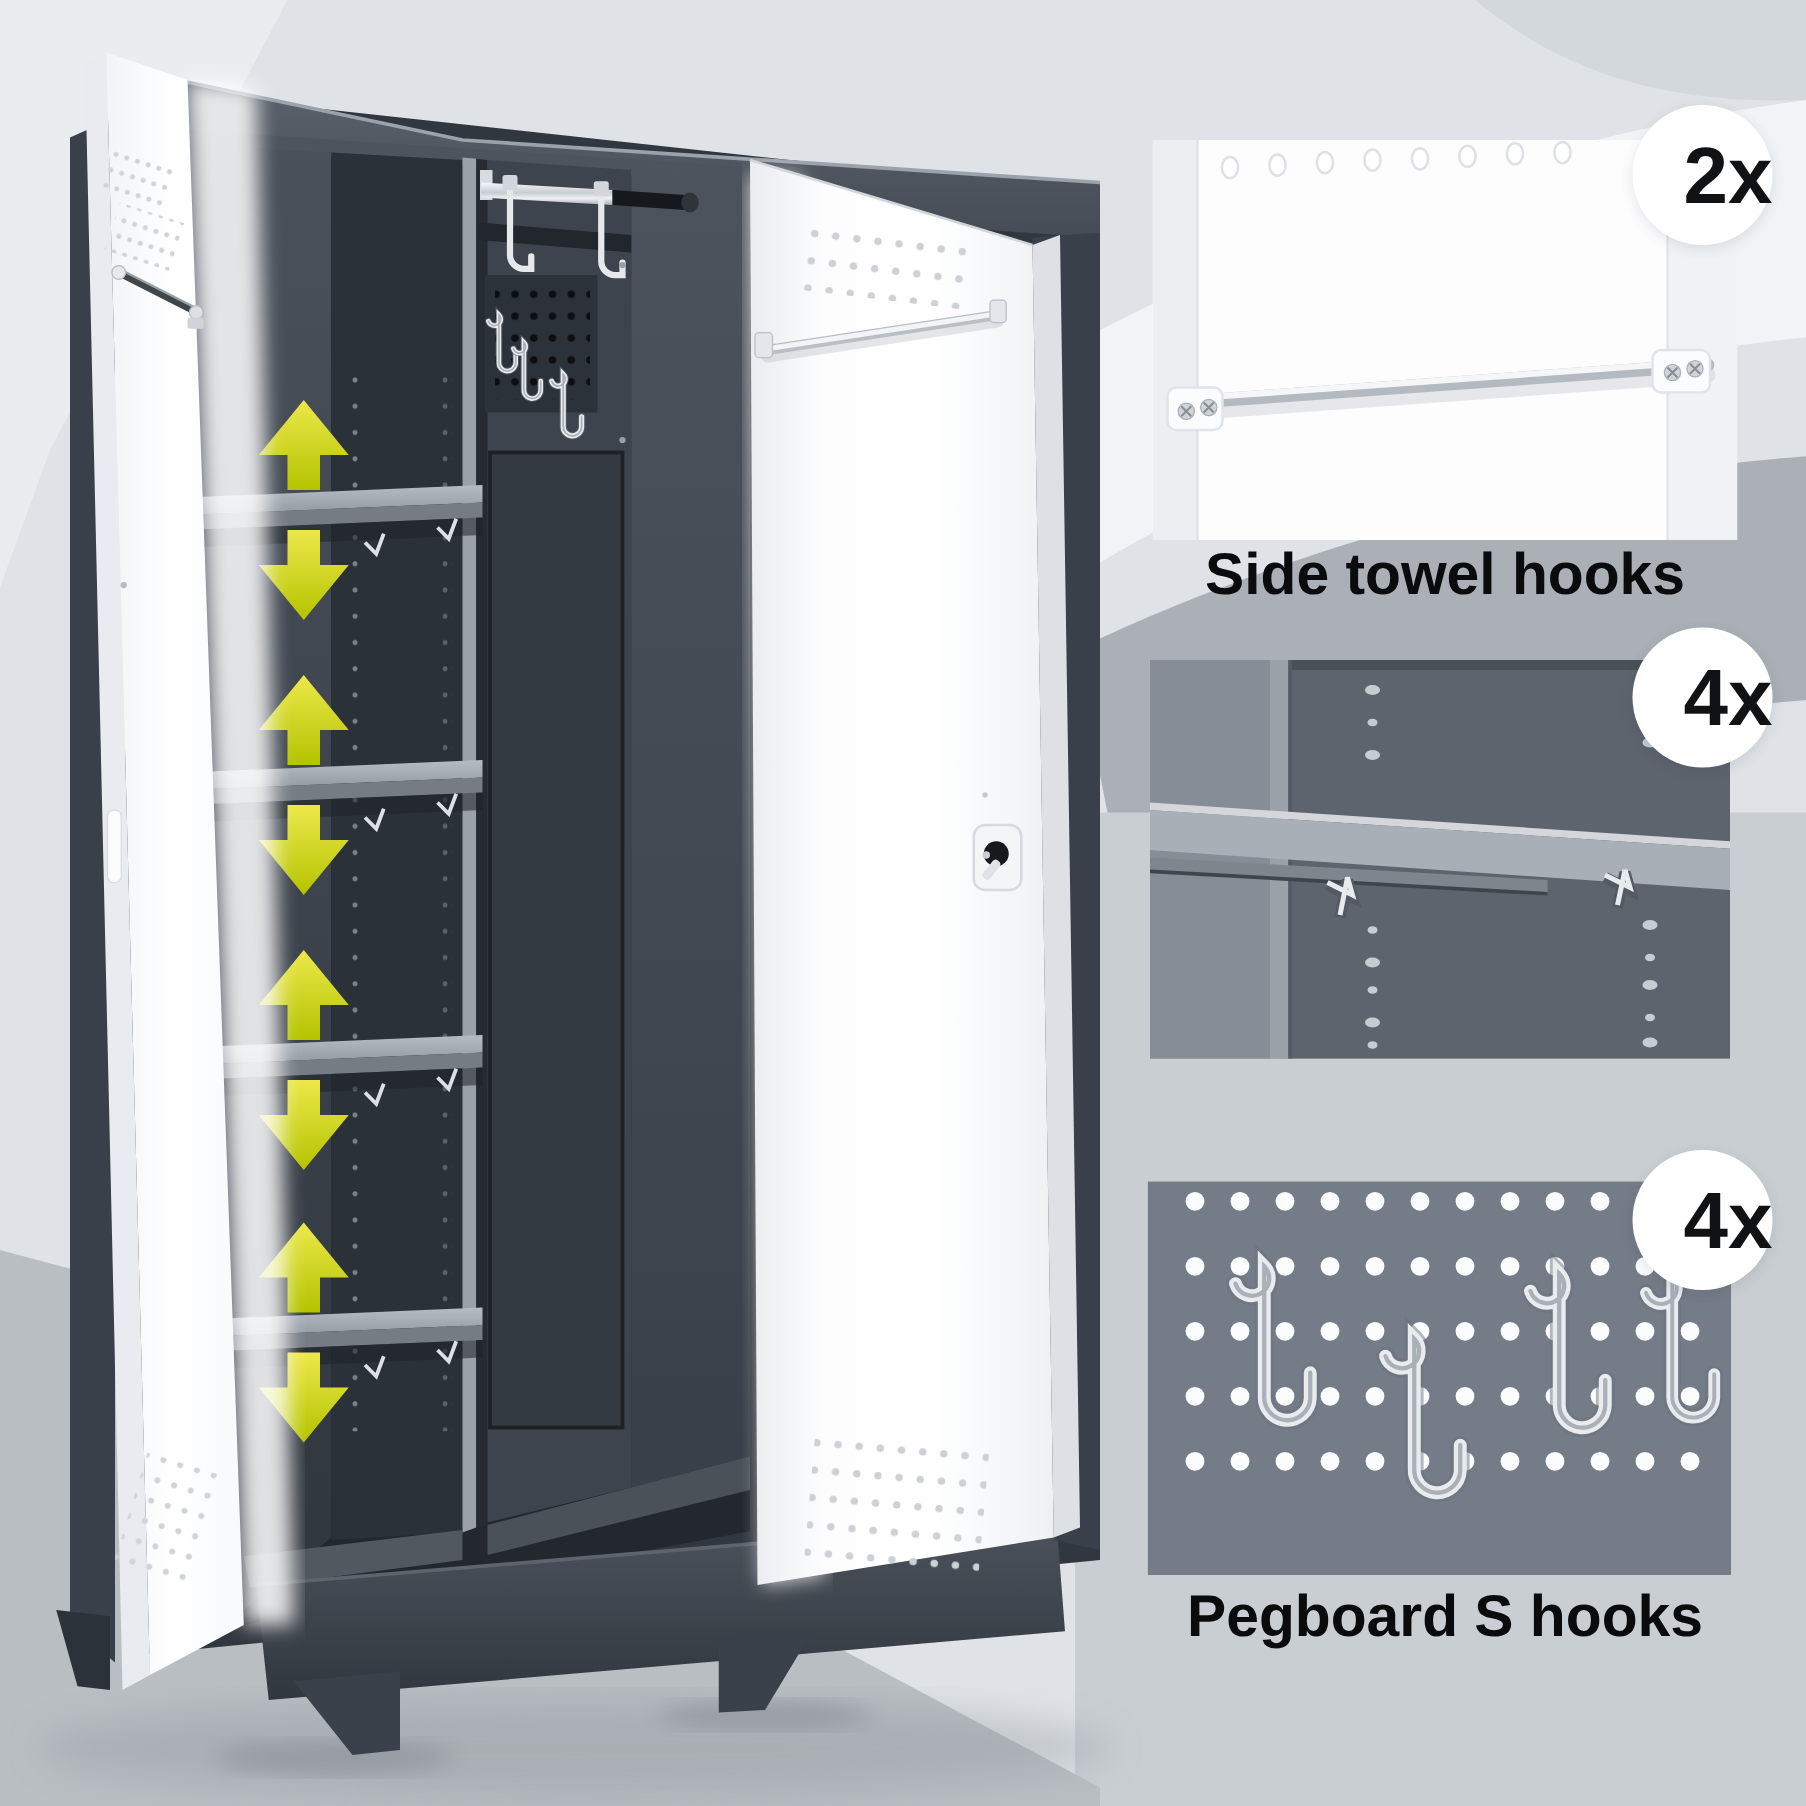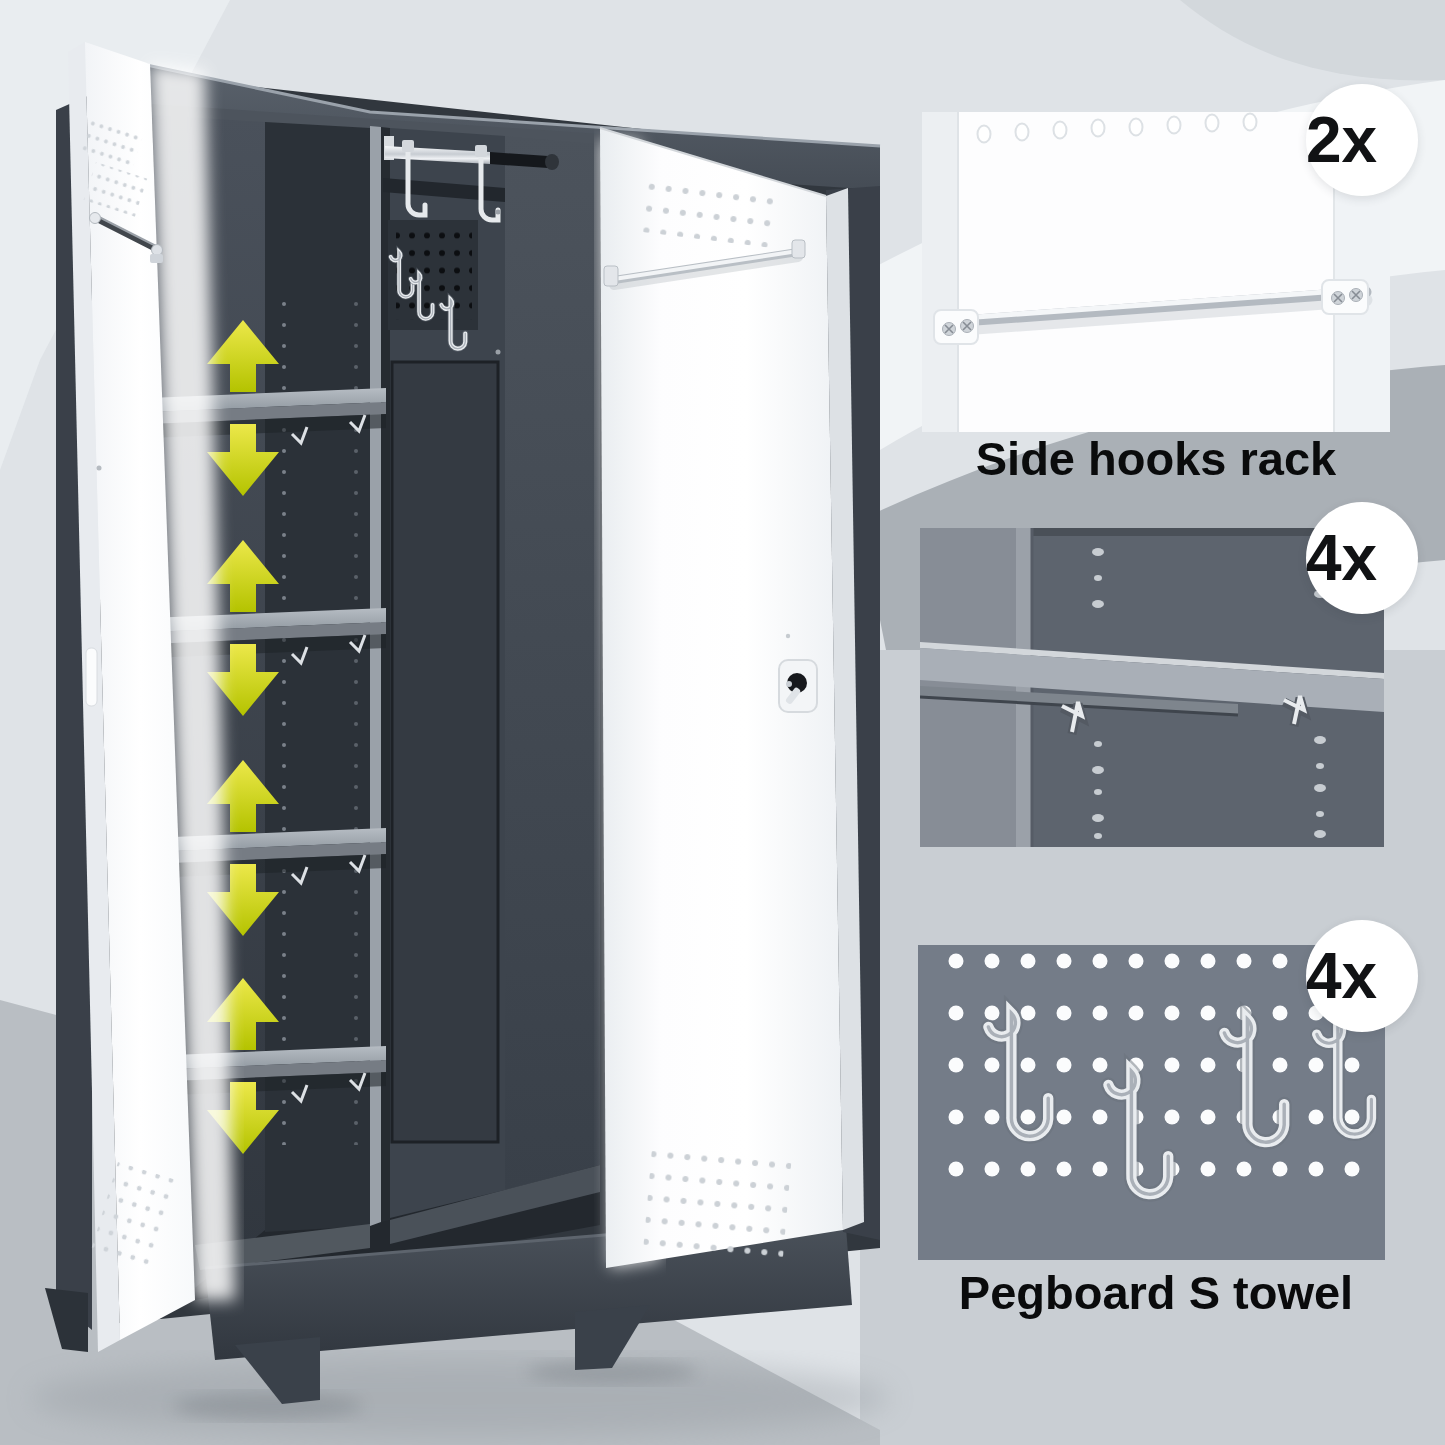--- a/index.html
+++ b/index.html
@@ -12,21 +12,21 @@
   html,body{margin:0;padding:0;}
   body{font-family:"Liberation Sans", sans-serif; background:#fff;}
   .stage{position:relative;width:1445px;height:1445px;overflow:hidden;background:var(--background);}
   .scene{position:absolute;left:0;top:0;width:1445px;height:1445px;}
   .panel{position:absolute;overflow:hidden;}
   .panel svg{display:block;}
   .caption{position:absolute;left:900px;width:512px;text-align:center;
     font-size:47px;font-weight:700;color:var(--caption-text);letter-spacing:0px;line-height:1.15;}
   .badge{position:absolute;width:112px;height:112px;border-radius:50%;
     background:var(--badge-bg);color:var(--badge-text);
-    font-size:64px;font-weight:700;line-height:112px;text-align:left;
+    font-size:64px;font-weight:700;line-height:112px;text-align:right;
     box-shadow:0 3px 10px rgba(40,50,60,.12);}
 </style>
 </head>
 <body>
 
 <div class="stage">
 
   <svg class="scene" viewBox="0 0 1445 1445" role="img" aria-label="Tall dark gray metal broom cabinet with two open white perforated doors, adjustable shelves marked by yellow up-down arrows, a chrome hanging rod and an interior pegboard with S hooks">
     <defs>
       <linearGradient id="gSlab" x1="0" y1="0" x2="0" y2="1">
@@ -356,20 +356,20 @@
       </g>
       <g>
         <use href="#shook" transform="translate(52,52) scale(1.15)"></use>
         <use href="#shook" transform="translate(172,110) scale(1.15)"></use>
         <use href="#shook" transform="translate(288,58) scale(1.15)"></use>
         <use href="#shook" transform="translate(382,62) scale(1.05)"></use>
       </g>
     </svg>
   </div>
 
-  <div class="caption" style="top:432px;">Side hooks rack</div>
-  <div class="caption" style="top:1266px;">Pegboard S towel</div>
+  <div class="caption" style="top:432px;">Side towel hooks</div>
+  <div class="caption" style="top:1266px;">Pegboard S hooks</div>
 
   <div class="badge" style="left:1306px;top:84px;">2x</div>
   <div class="badge" style="left:1306px;top:502px;">4x</div>
   <div class="badge" style="left:1306px;top:920px;">4x</div>
 
 </div>
 
 </body></html>

